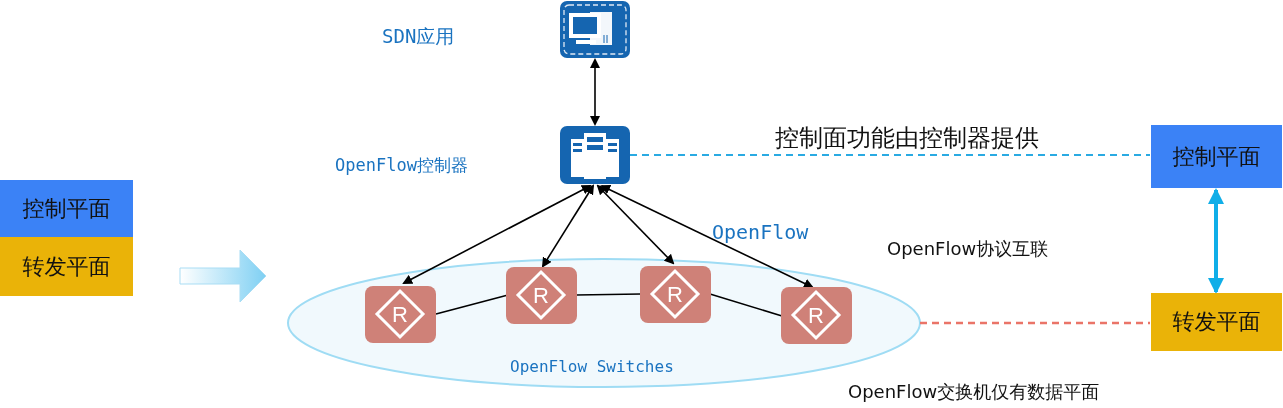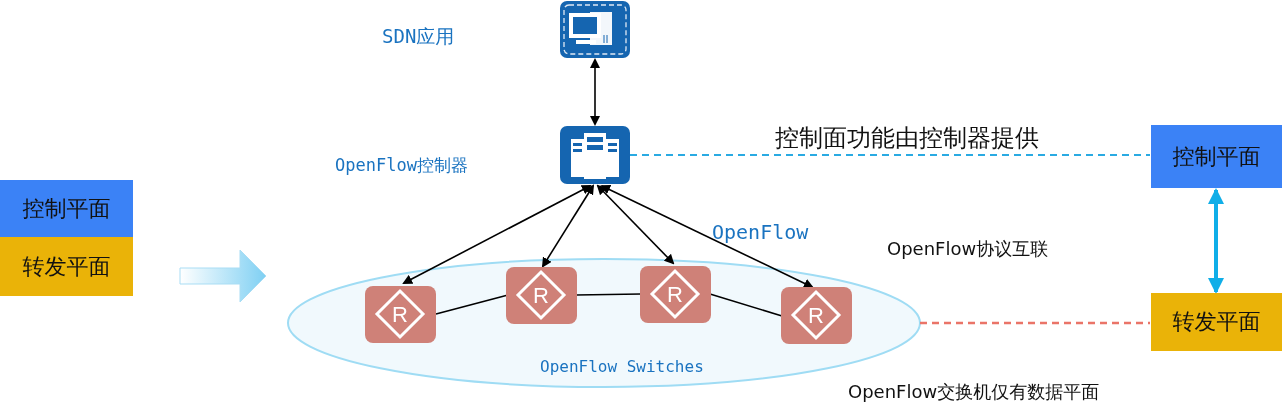--- a/index.html
+++ b/index.html
@@ -117,17 +117,17 @@
 <div class="box ctrl" style="left:1151px;top:125px;width:131px;height:63px;">
   <span>控制平面</span>
 </div>
 <div class="box fwd" style="left:1151px;top:293px;width:131px;height:58px;">
   <span>转发平面</span>
 </div>
 
 <div class="lbl blue-lbl" style="left:382px;top:16px;font-size:19px;">SDN应用</div>
 <div class="lbl blue-lbl" style="left:335px;top:146px;">OpenFlow控制器</div>
 <div class="lbl blue-lbl" style="left:712px;top:212px;font-size:20px;">OpenFlow</div>
-<div class="lbl blue-lbl" style="left:540px;top:349px;font-size:16px;">OpenFlow Switches</div>
+<div class="lbl blue-lbl" style="left:510px;top:349px;font-size:16px;">OpenFlow Switches</div>
 
 <div class="lbl blk-lbl" style="left:775px;top:114px;">控制面功能由控制器提供</div>
 <div class="lbl blk-lbl" style="left:887px;top:229px;font-size:18px;">OpenFlow协议互联</div>
 <div class="lbl blk-lbl" style="left:848px;top:372px;font-size:18px;">OpenFlow交换机仅有数据平面</div>
 
 </body></html>

